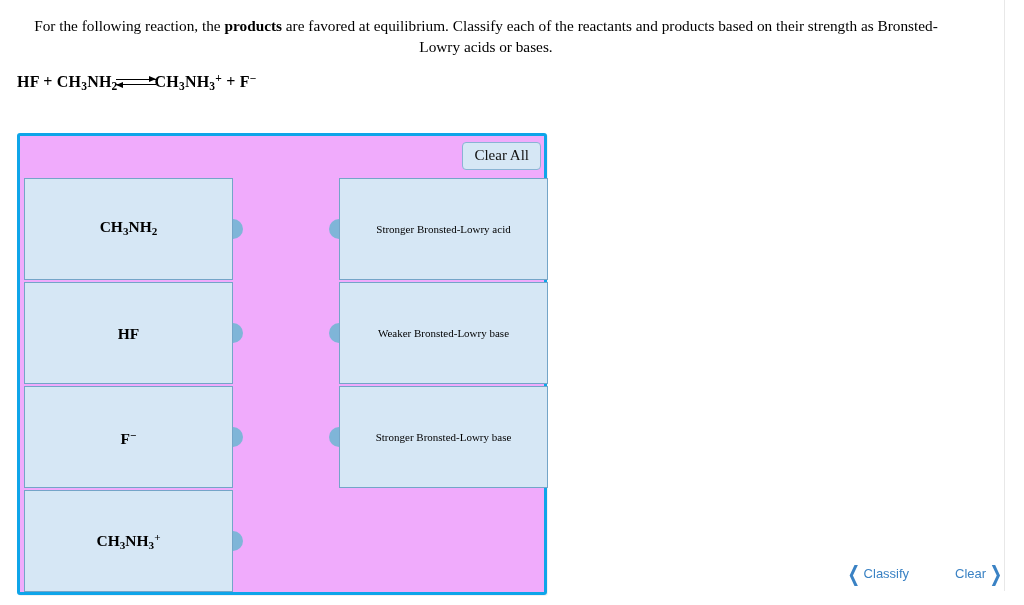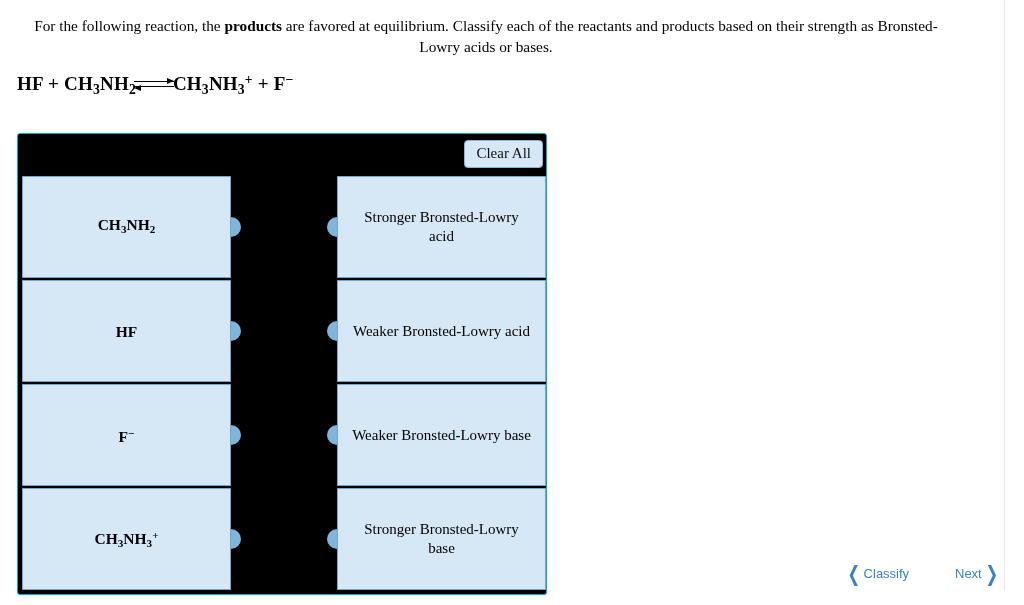--- a/index.html
+++ b/index.html
@@ -44,21 +44,21 @@
     line-height: 21px;
     text-align: center;
   }
   .prompt b { font-weight: bold; }
 
   
   .equation {
     position: absolute;
     left: 17px;
     top: 72px;
-    font-size: 19px;
+    font-size: 16px;
     font-weight: bold;
     letter-spacing: 0.2px;
     white-space: nowrap;
   }
   .equation sub {
     font-size: 0.72em;
     vertical-align: -0.28em;
     font-weight: bold;
   }
   .equation sup {
@@ -105,22 +105,22 @@
     border-bottom: 3px solid transparent;
   }
 
   
   .widget {
     position: absolute;
     left: 17px;
     top: 133px;
     width: 530px;
     height: 462px;
-    background: #000000;
-    border: 1px solid #0ea5e9;
+    background: #f0abfc;
+    border: 3px solid #0ea5e9;
     border-radius: 3px;
     box-sizing: border-box;
     box-shadow: 1px 1px 0 rgba(0,0,0,0.05);
   }
 
   .widget-toolbar {
     position: absolute;
     right: 3px;
     top: 6px;
     height: 30px;
@@ -169,21 +169,21 @@
   .card-label {
     display: block;
     padding: 0 12px;
     line-height: 19px;
   }
   .col-left .card-label {
     font-size: 15.5px;
     font-weight: bold;
   }
   .col-right .card-label {
-    font-size: 15px;
+    font-size: 11px;
     font-weight: normal;
   }
   .col-left .card-label sub,
   .col-left .card-label sup {
     font-size: 0.72em;
     font-weight: bold;
   }
   .col-left .card-label sub { vertical-align: -0.28em; }
   .col-left .card-label sup { vertical-align: 0.42em; }
 
@@ -279,24 +279,20 @@
 
       </div>
 
       <div class="col col-right">
 
         <div class="card">
           <span class="nub nub-left"></span>
           <span class="card-label">Stronger Bronsted-Lowry acid</span>
         </div>
 
-        <div class="card">
-          <span class="nub nub-left"></span>
-          <span class="card-label">Weaker Bronsted-Lowry acid</span>
-        </div>
 
         <div class="card">
           <span class="nub nub-left"></span>
           <span class="card-label">Weaker Bronsted-Lowry base</span>
         </div>
 
         <div class="card">
           <span class="nub nub-left"></span>
           <span class="card-label">Stronger Bronsted-Lowry base</span>
         </div>
@@ -305,18 +301,18 @@
 
     </div>
   </div>
 
   <div class="nav">
     <div class="nav-btn nav-prev">
       <span class="chev chev-left">❮</span>
       <span>Classify</span>
     </div>
     <div class="nav-btn nav-next">
-      <span>Next</span>
+      <span>Clear</span>
       <span class="chev chev-right">❯</span>
     </div>
   </div>
 
 </div>
 
 </body></html>

